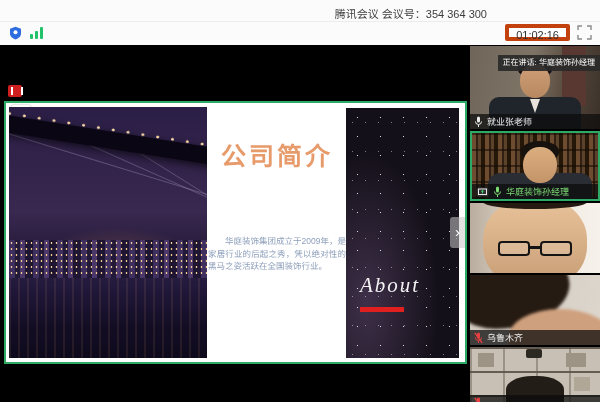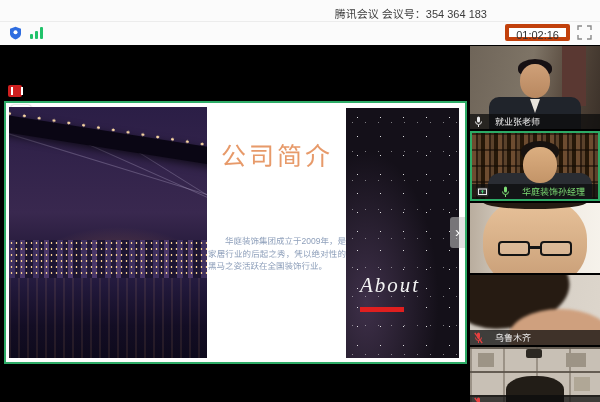--- a/index.html
+++ b/index.html
@@ -59,21 +59,21 @@
       background-size:5px 6px, auto; }
   .glow { position:absolute; left:0; right:0; top:46%; height:26%;
       background:radial-gradient(ellipse at 55% 95%, rgba(255,160,90,.40), rgba(255,160,90,0) 65%); }
   .water { position:absolute; left:0; right:0; top:68%; bottom:0;
       background:
         repeating-linear-gradient(90deg, rgba(255,185,125,.09) 0 2px, rgba(0,0,0,0) 2px 9px),
         linear-gradient(180deg,#251b40,#130d24 60%,#0e0a1c); }
 
   
   .slide-title { position:absolute; left:200px; top:33px; width:142px; text-align:center;
-      font-size:25px; font-weight:400; letter-spacing:3px; color:#e79a6a; }
+      font-size:25px; font-weight:700; letter-spacing:3px; color:#e79a6a; }
   .slide-body { position:absolute; left:202px; top:84px; width:138px;
       font-size:8.5px; line-height:12.6px; color:#8fa0bb; text-align:justify;margin-top:48px; }
   .slide-body p { text-indent:2em; margin:0; }
 
   
   .star-panel { position:absolute; left:340px; top:5px; width:113px; height:250px; background:#141019;
       background-image:
         radial-gradient(circle, rgba(255,255,255,.85) .5px, rgba(255,255,255,0) 1px),
         radial-gradient(circle, rgba(255,255,255,.45) .5px, rgba(255,255,255,0) 1px),
         radial-gradient(ellipse at 18% 78%, rgba(125,95,145,.40), rgba(125,95,145,0) 55%);
@@ -87,21 +87,21 @@
       font-size:15px; line-height:30px; text-align:center; }
 
   
   .sidebar { position:absolute; left:470px; top:46px; width:130px; height:356px;
              display:flex; flex-direction:column; gap:2px; background:#000; }
   .thumb { position:relative; width:130px; overflow:hidden; background:#222; }
   .thumb.speaking { border:2px solid #2dab66; }
   .t1 { height:83px; } .t2 { height:70px; } .t3 { height:70px; } .t4 { height:70px; }
   .t5 { flex:1; }
   .name-bar { position:absolute; left:0; right:0; bottom:0; height:15px;
-      background:rgba(12,12,12,.74); display:flex; align-items:center; gap:12px;
+      background:rgba(12,12,12,.74); display:flex; align-items:center; gap:4px;
       padding:0 4px; font-size:9px; color:#ececec; white-space:nowrap; }
   .name-bar.green { color:#7ddc74; }
   .name-bar.cut { bottom:-8px; }
   .speak-banner { position:absolute; right:0; top:9px; height:16px; line-height:16px;
       padding:0 5px; background:rgba(42,42,42,.93); color:#fff; font-size:8px; white-space:nowrap; z-index:5; }
   .mic { flex:0 0 auto; }
 
   
   .v1 { position:absolute; inset:0;
         background:linear-gradient(100deg,#6f6559 0%,#7e7466 45%,#57493d 72%,#3b3129 100%); }
@@ -161,21 +161,21 @@
   .v5 .person { position:absolute; left:50%; bottom:-4px; transform:translateX(-50%); width:58px; height:30px;
               border-radius:45% 45% 0 0; background:#221d17; }
 </style>
 </head>
 <body>
 
 <div id="stage">
 
   <div class="topbar">
     <div class="topbar-row1">
-      <span class="meeting-title">腾讯会议 会议号：354 364 183</span>
+      <span class="meeting-title">腾讯会议 会议号：354 364 300</span>
     </div>
     <div class="topbar-row2">
       <span class="shield">
         <svg width="13" height="14" viewBox="0 0 13 14">
             <path d="M6.5 0.8 L12 2.8 V7.6 C12 10.8 9.6 12.4 6.5 13.4 C3.4 12.4 1 10.8 1 7.6 V2.8 Z" fill="#2e6de0"></path>
             <circle cx="6.5" cy="6.3" r="2" fill="#fff"></circle>
           </svg>
       </span>
       <span class="sigbars">
           <i></i>
@@ -224,20 +224,21 @@
         <div>About</div>
         <div class="red-bar"></div>
       </div>
     </div>
 
     <div class="next-chevron">›</div>
   </div>
 
   <div class="sidebar">
 
+    <div class="speak-banner">正在讲话: 华庭装饰孙经理</div>
 
     <div class="thumb t1">
       <div class="v1">
         <div class="door"></div>
           <div class="body"></div>
           <div class="collar"></div>
         <div class="hair"></div>
           <div class="head"></div>
       </div>
       <div class="name-bar">

